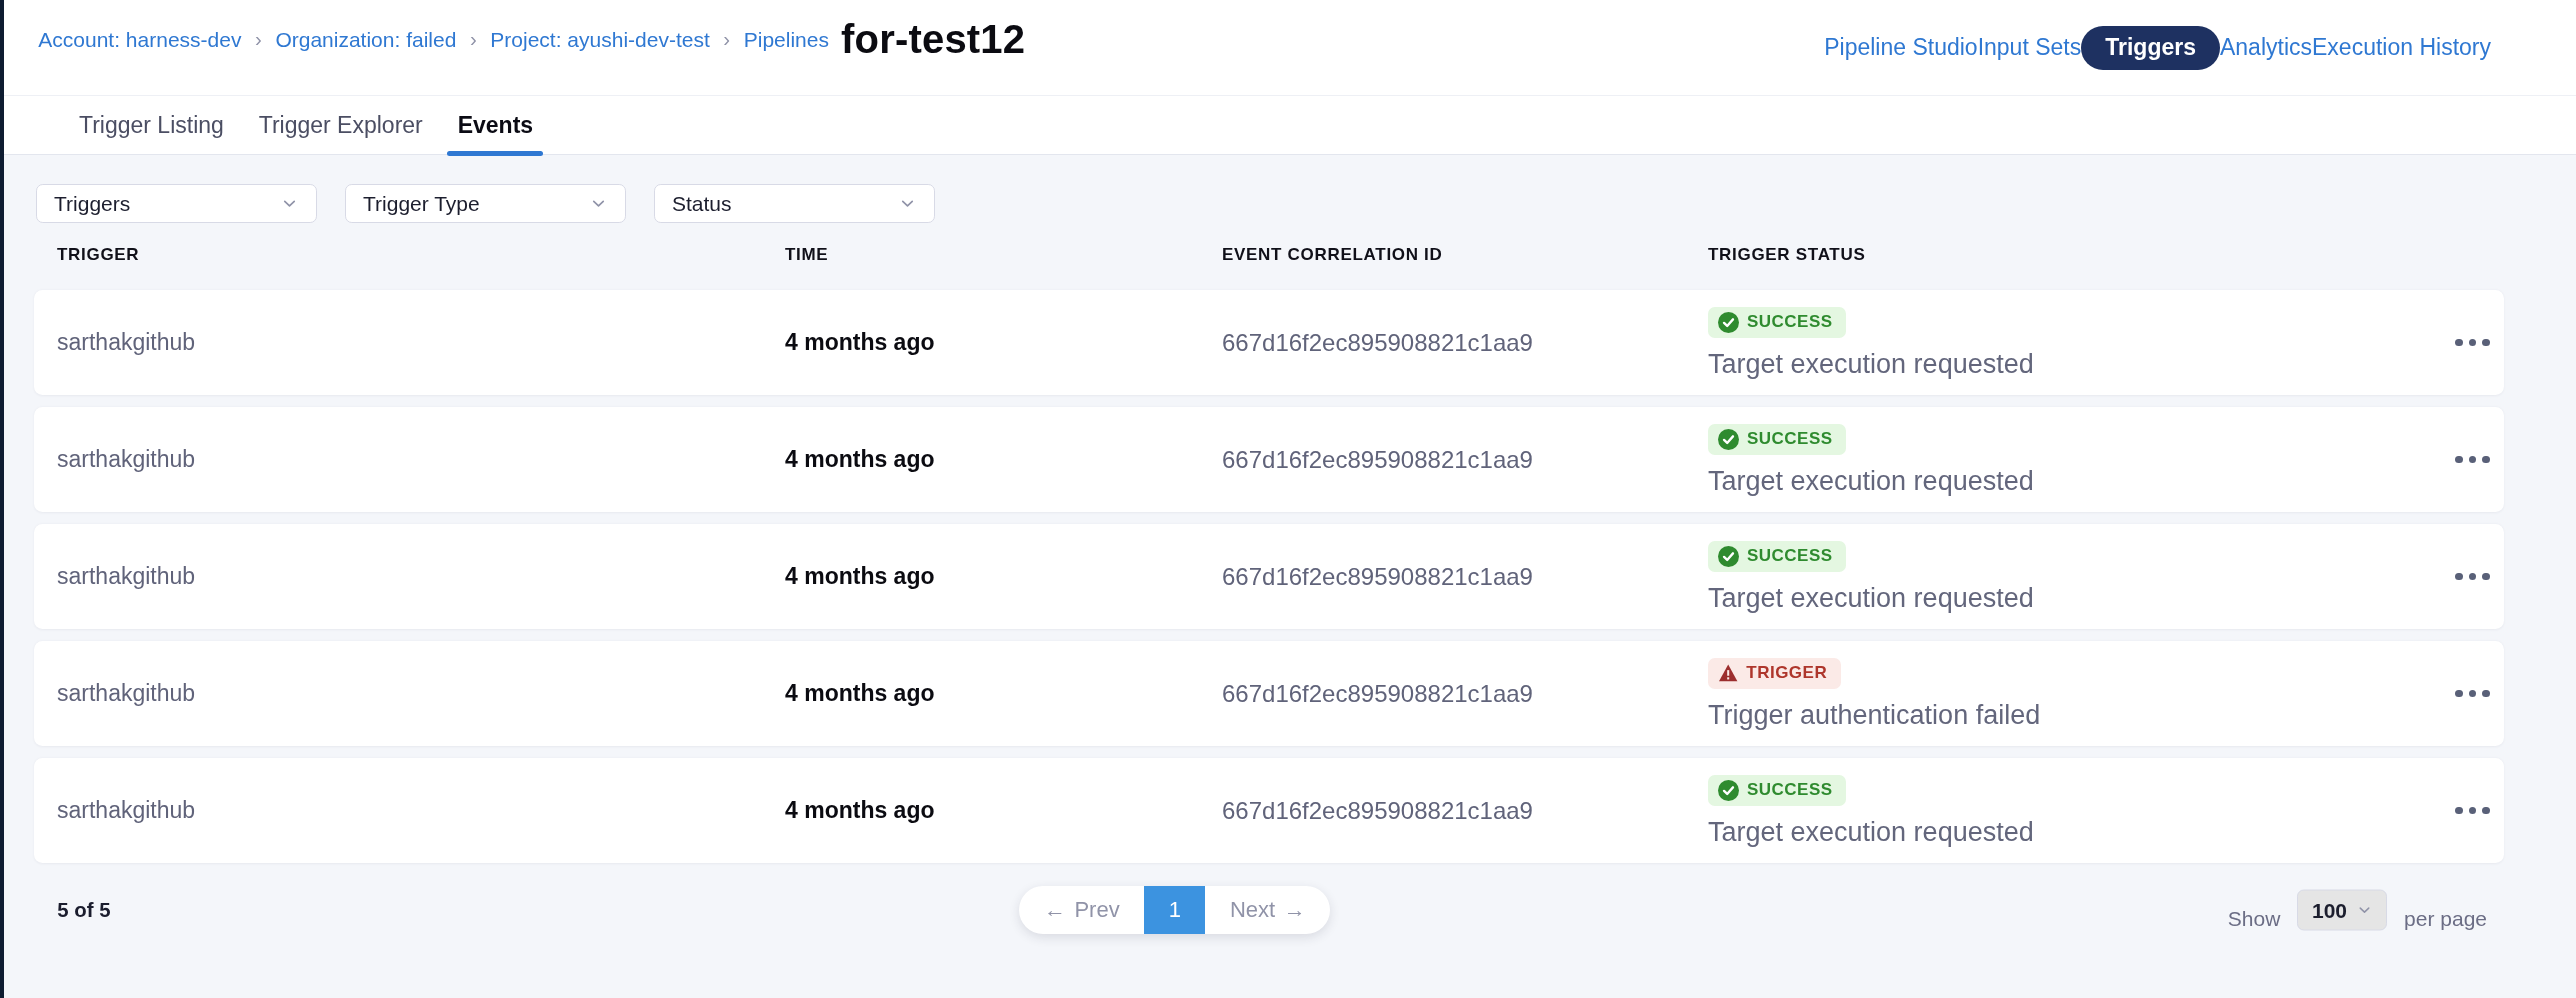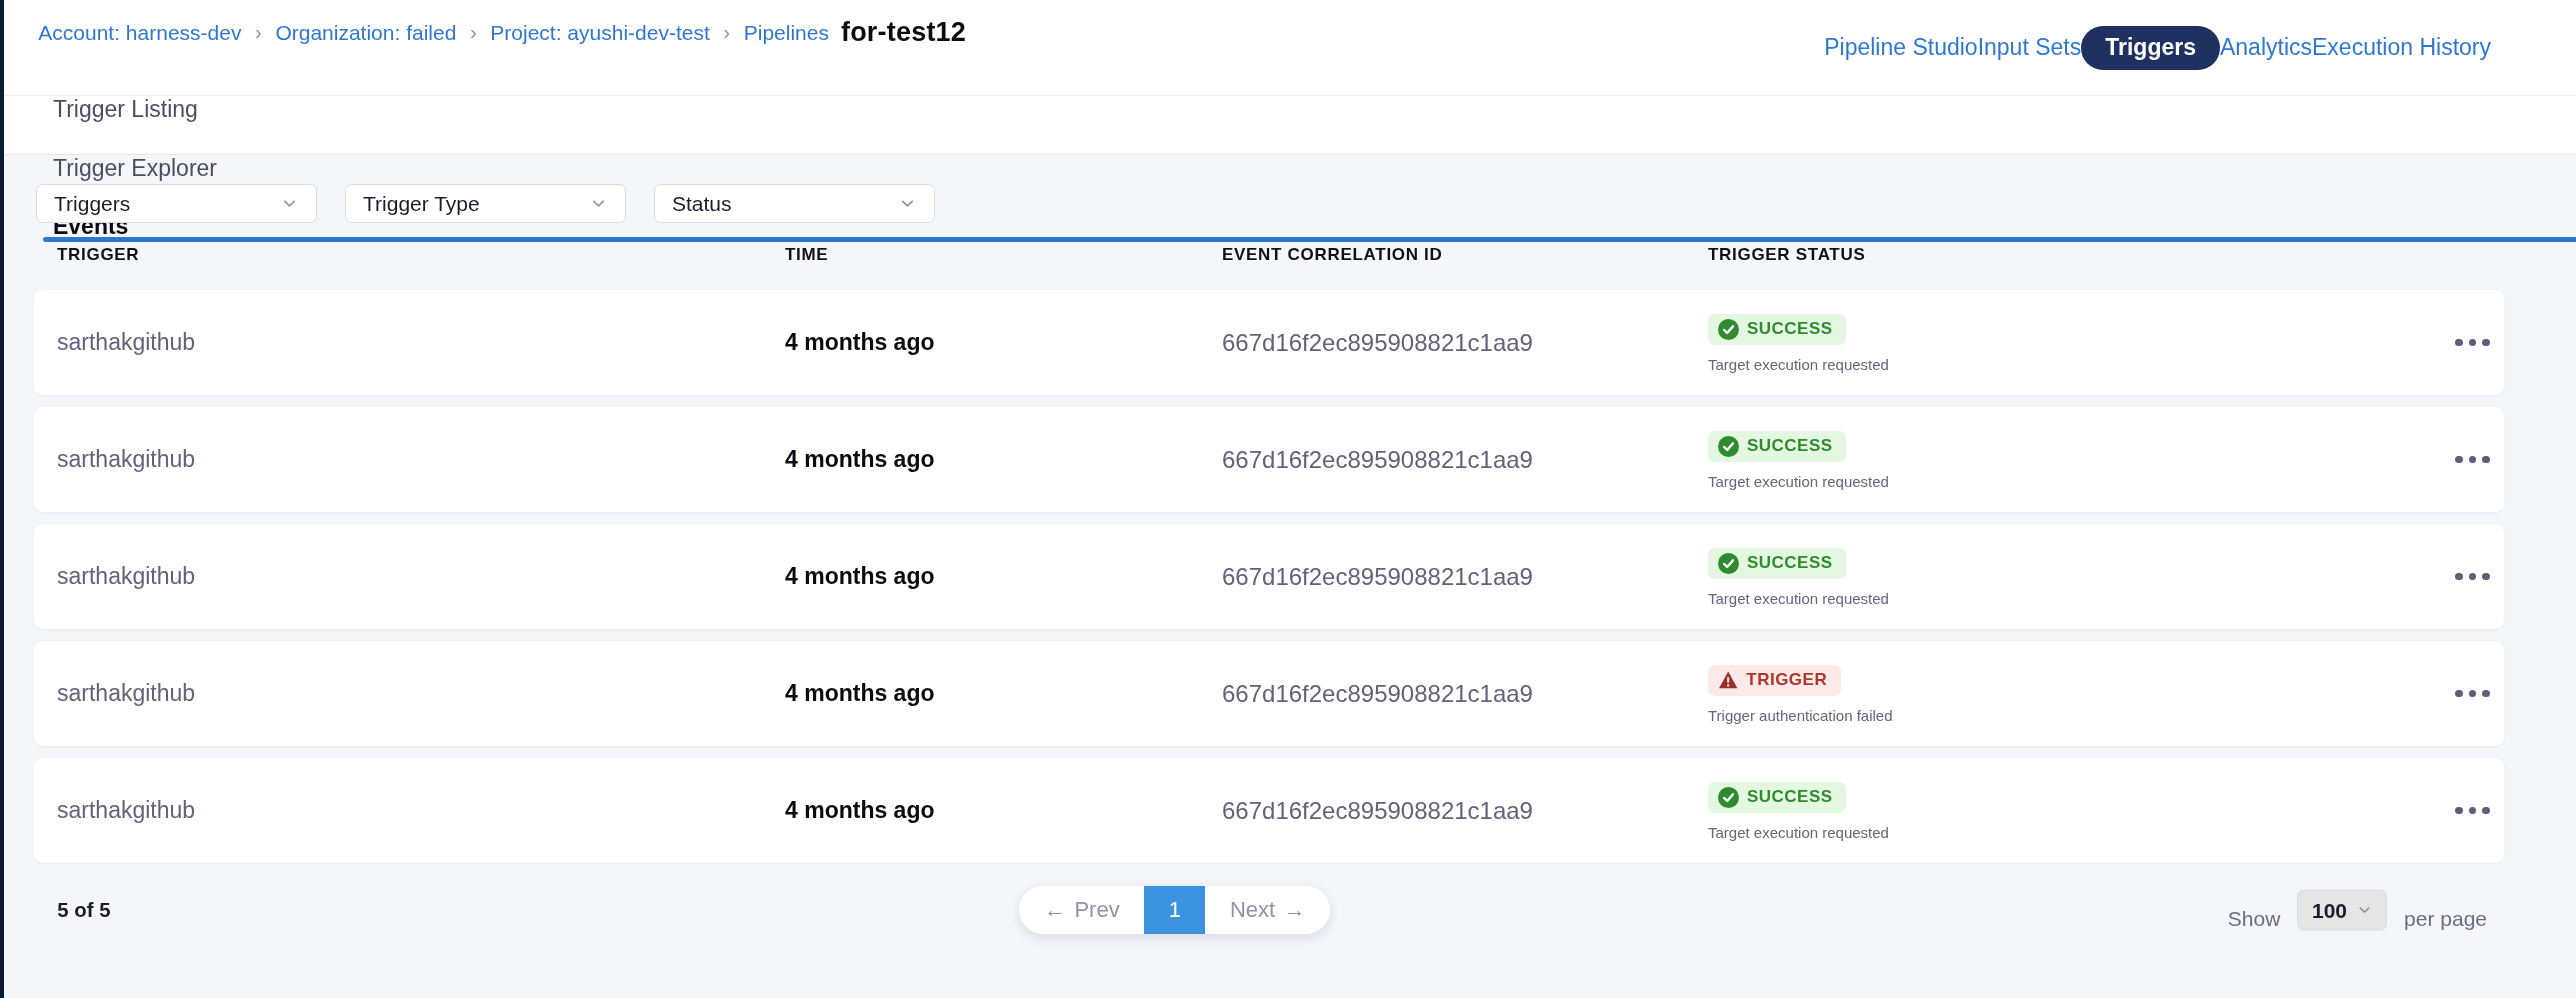--- a/index.html
+++ b/index.html
@@ -12,29 +12,29 @@
     color:#1b1d2e;
   }
   .left-strip { position:absolute; left:0; top:0; bottom:0; width:4.3px; background:#0e1c31; z-index:20; }
 
   
   .header { position:absolute; top:0; left:4.3px; right:0; height:95px; background:#fff; }
   .header-left { position:absolute; left:34px; top:17px; display:flex; flex-direction:row; gap:12px; }
   .breadcrumb { display:flex; align-items:center; gap:13.6px; font-size:21px; }
   .breadcrumb a { color:#2f78d2; text-decoration:none; cursor:pointer; }
   .crumb-sep { color:#9093a8; font-size:20.4px; }
-  .page-title { font-size:27px; font-weight:700; color:#0b0b11; letter-spacing:0.2px; }
+  .page-title { font-size:40px; font-weight:700; color:#0b0b11; letter-spacing:0.2px; }
   .header-right { position:absolute; right:85px; top:0; height:95px; display:flex; align-items:center; }
   .nav-link { font-size:23px; font-weight:500; color:#2f78d2; cursor:pointer; padding:8.5px 0; border-radius:851px; }
   .nav-link[data-active="true"] { background:#1e3161; color:#ffffff; padding:8.5px 24px; font-weight:600; }
 
   
   .tabs-bar { position:absolute; top:95px; left:4.3px; right:0; height:60px; background:#fff;
               border-top:0.9px solid #eef0f5; border-bottom:1.7px solid #e3e6ee;
-              display:flex; align-items:stretch; padding-left:47px; gap:31.5px;flex-direction:column; }
+              display:flex; align-items:stretch; padding-left:73px; gap:31.5px; }
   .tab { display:flex; align-items:center; position:relative; font-size:23px; font-weight:500; color:#4b4e63; cursor:pointer; padding:0 1.7px; }
   .tab[data-active="true"] { color:#0b0b14; font-weight:700; }
   .tab[data-active="true"]::after { content:""; position:absolute; left:-8.5px; right:-8.5px; bottom:-1.7px; height:4.3px; background:#2f78d2; border-radius:2.6px; }
 
   
   .filters { position:absolute; top:184px; left:36px; display:flex; gap:28px; }
   .filter-select { width:281px; height:39px; background:#fff; border:0.9px solid #d8dae6; border-radius:6.8px;
                    display:flex; align-items:center; justify-content:space-between; padding:0 17px;
                    font-size:21px; font-weight:500; color:#1c1e2e; cursor:pointer; }
   .chev { display:flex; align-items:center; }
@@ -50,21 +50,21 @@
   .cell-time { font-size:23px; font-weight:700; color:#0b0b11; }
   .cell-corr { font-size:24px; color:#60637a; }
   .cell-status { display:flex; flex-direction:column; justify-content:center; gap:11px; height:100%; padding-top:1.7px; }
   .badge { display:inline-flex; align-items:center; gap:7.7px; width:fit-content; padding:5.1px 13.6px 5.1px 10.2px;
            border-radius:6.8px; font-size:17px; font-weight:700; letter-spacing:0.5px; }
   .badge .icon { display:none; line-height:0; }
   .badge[data-kind="success"] { background:#e4f7e1; color:#2f8b2f; }
   .badge[data-kind="success"] .icon-success { display:inline-flex; }
   .badge[data-kind="failed"] { background:#fbeae7; color:#ae362c; }
   .badge[data-kind="failed"] .icon-failed { display:inline-flex; }
-  .status-detail { font-size:15px; color:#63667c; }
+  .status-detail { font-size:27px; color:#63667c; }
   .cell-menu { display:flex; justify-content:center; align-items:center; gap:6px; cursor:pointer; height:100%; }
   .dot { width:7.7px; height:7.7px; border-radius:50%; background:#596078; }
 
   
   .footer { position:absolute; top:886px; left:4.3px; right:0; height:48px; }
   .count-summary { position:absolute; left:53px; top:50%; transform:translateY(-50%); font-size:20.4px; font-weight:700; color:#1b1d2e; }
   .pager { position:absolute; left:1015px; top:0; width:311px; height:48px; background:#fff; border-radius:851px;
            display:flex; align-items:stretch; overflow:hidden; box-shadow:0 3.4px 10.2px rgba(40,41,61,.13); font-size:22px; }
   .pager-btn { flex:1; display:flex; align-items:center; justify-content:center; gap:8.5px; color:#9093a8; font-weight:500; cursor:pointer; }
   .pager-page { width:61px; background:#3c93e0; color:#fff; display:flex; align-items:center; justify-content:center; cursor:pointer; }

